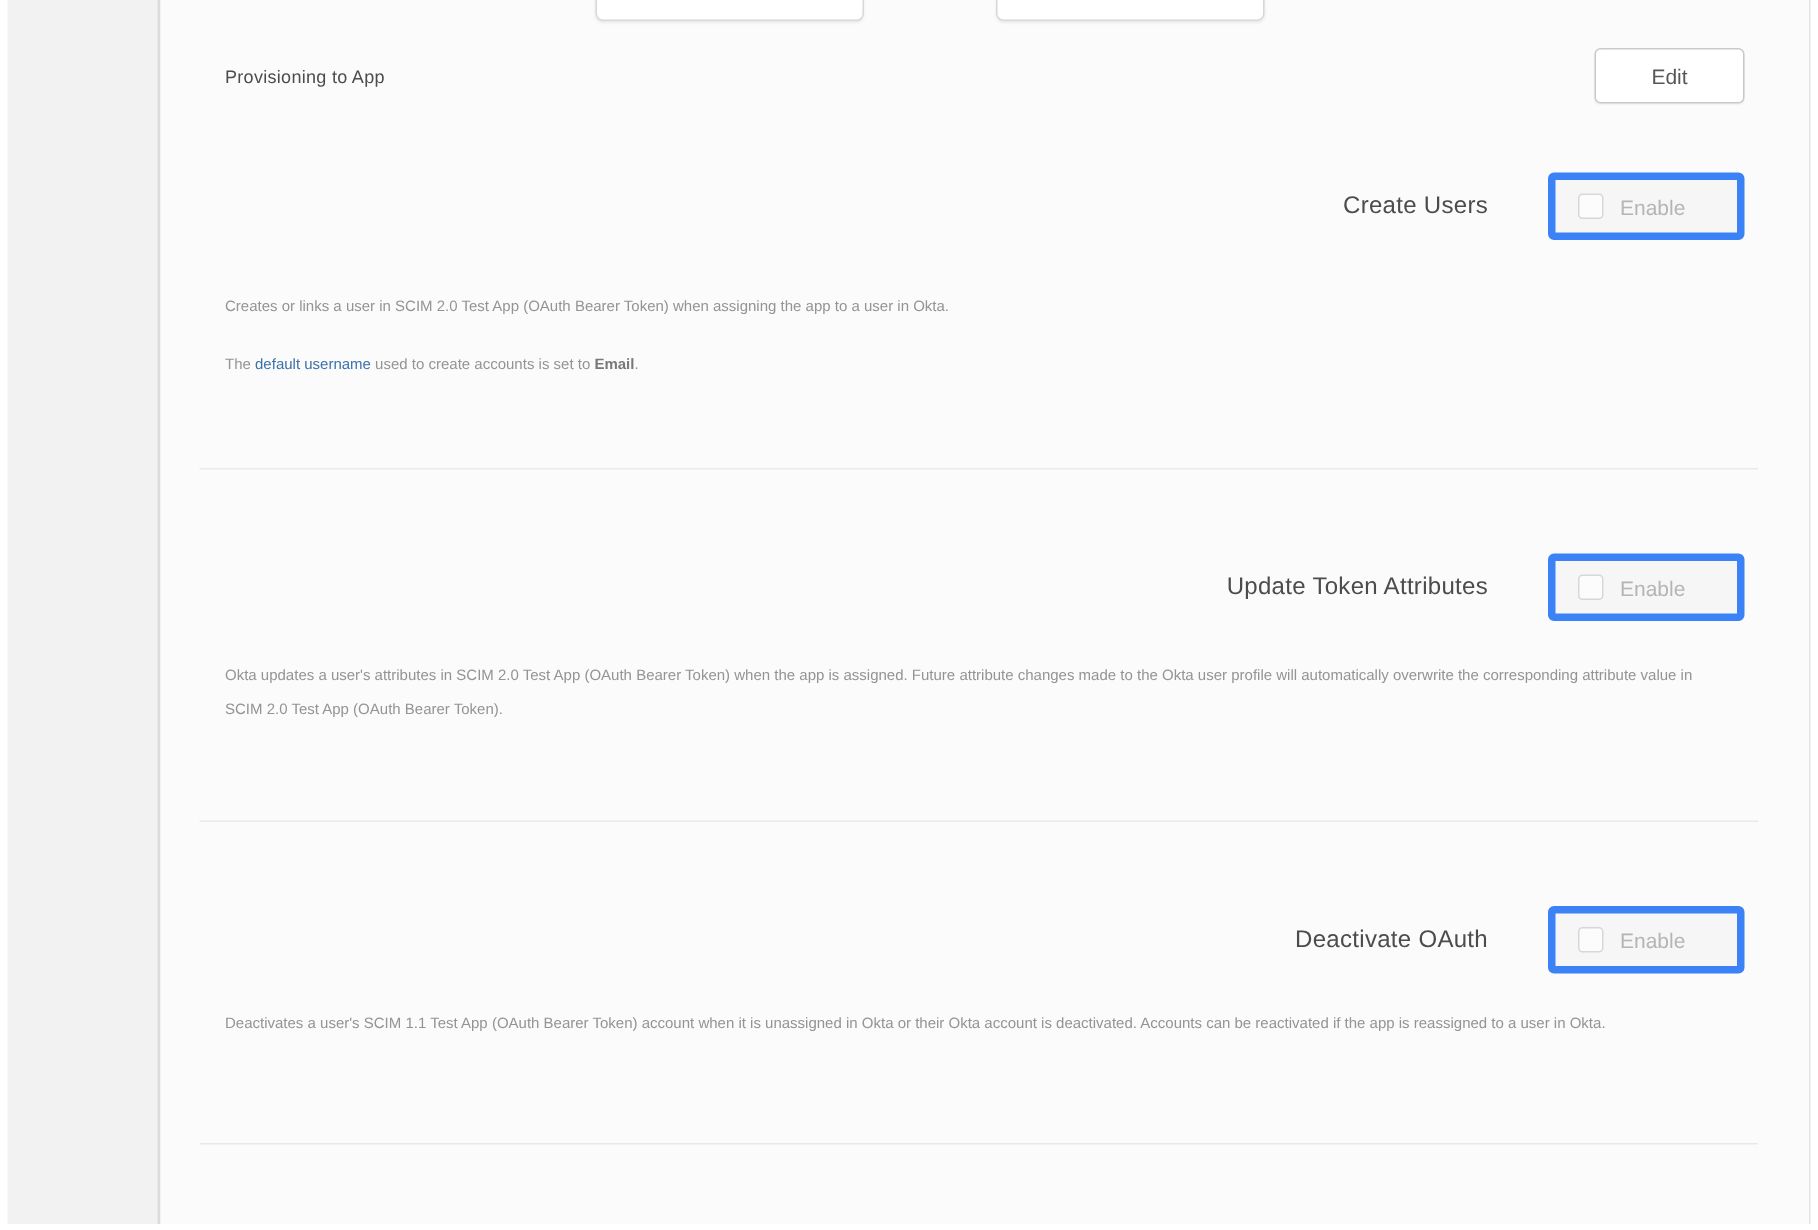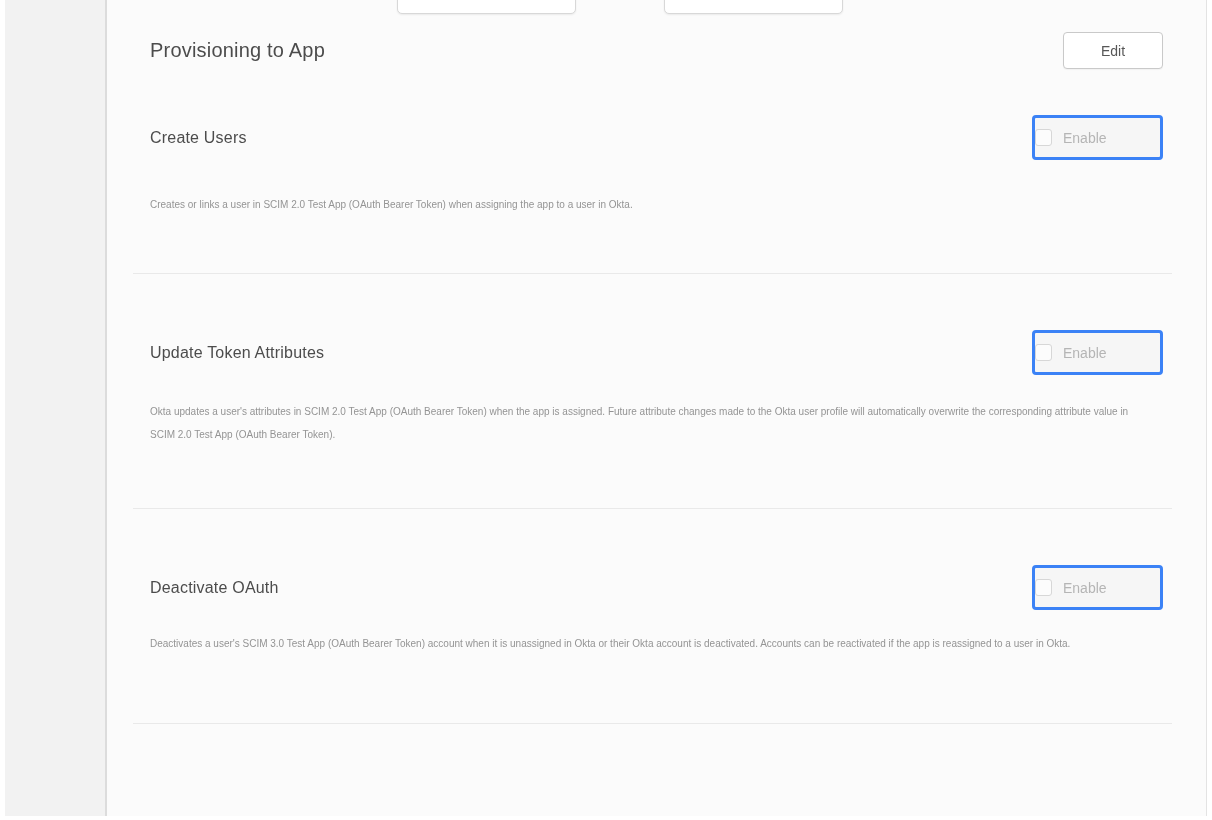--- a/index.html
+++ b/index.html
@@ -43,59 +43,61 @@
   .cutoff-field.right { left: 557px; }
 
   .panel-header {
     display: flex;
     justify-content: space-between;
     align-items: center;
     padding-top: 32px;
   }
   .panel-title {
     margin: 0;
-    font-size: 20px;
+    font-size: 12px;
     font-weight: 400;
     color: #4c4c4c;
     letter-spacing: 0.2px;
   }
   .edit-btn {
     width: 100px; height: 37px;
     background: #ffffff;
     border: 1px solid #c9c9c9;
     border-radius: 4px;
     font-family: "Liberation Sans", sans-serif;
     font-size: 14px;
     color: #575757;
     cursor: pointer;
     box-shadow: 0 1px 1px rgba(0,0,0,0.04);
   }
 
   .setting-head {
     display: flex;
-    justify-content: space-between;
+    justify-content: flex-end;
     align-items: center;
     margin-top: 46px;
+    gap: 40px;
   }
   .setting-head.gap2 { margin-top: 56px; }
   .setting-title {
     margin: 0;
     font-size: 16px;
     font-weight: 400;
     color: #4c4c4c;
     letter-spacing: 0.2px;
   }
   .enable-box {
     width: 131px; height: 45px;
     box-sizing: border-box;
     display: flex;
     align-items: center;
     gap: 11px;
+    padding-left: 15px;
     background: #f6f6f6;
-    border: 3px solid #3b82f6;
+    border: 5px solid #3b82f6;
     border-radius: 4px;
     color: #b5b5b5;
     font-size: 14px;
     cursor: default;
   }
   .checkbox {
     width: 15px; height: 15px;
     background: #fcfcfc;
     border: 1px solid #d7d7d7;
     border-radius: 3px;
@@ -145,20 +147,21 @@
 
     <section>
       <div class="setting-head">
         <h2 class="setting-title">Create Users</h2>
         <div class="enable-box">
           <span class="checkbox"></span>
           <span>Enable</span>
         </div>
       </div>
       <p class="desc first">Creates or links a user in SCIM 2.0 Test App (OAuth Bearer Token) when assigning the app to a user in Okta.</p>
+      <p class="desc second"><span>The </span><a class="link">default username</a><span> used to create accounts is set to </span><span class="bold-val">Email</span><span>.</span></p>
       <hr class="divider d1">
     </section>
 
     <section>
       <div class="setting-head gap2">
         <h2 class="setting-title">Update Token Attributes</h2>
         <div class="enable-box">
           <span class="checkbox"></span>
           <span>Enable</span>
         </div>
@@ -168,18 +171,18 @@
     </section>
 
     <section>
       <div class="setting-head gap2">
         <h2 class="setting-title">Deactivate OAuth</h2>
         <div class="enable-box">
           <span class="checkbox"></span>
           <span>Enable</span>
         </div>
       </div>
-      <p class="desc deact">Deactivates a user's SCIM 3.0 Test App (OAuth Bearer Token) account when it is unassigned in Okta or their Okta account is deactivated. Accounts can be reactivated if the app is reassigned to a user in Okta.</p>
+      <p class="desc deact">Deactivates a user's SCIM 1.1 Test App (OAuth Bearer Token) account when it is unassigned in Okta or their Okta account is deactivated. Accounts can be reactivated if the app is reassigned to a user in Okta.</p>
       <hr class="divider d3">
     </section>
 
   </main>
 </div>
 
 </body></html>

